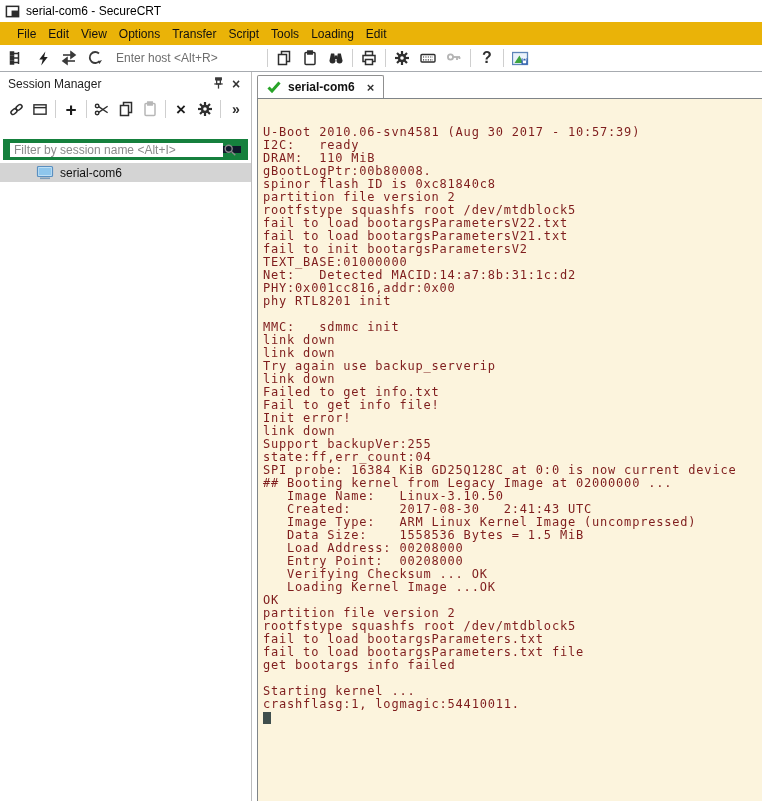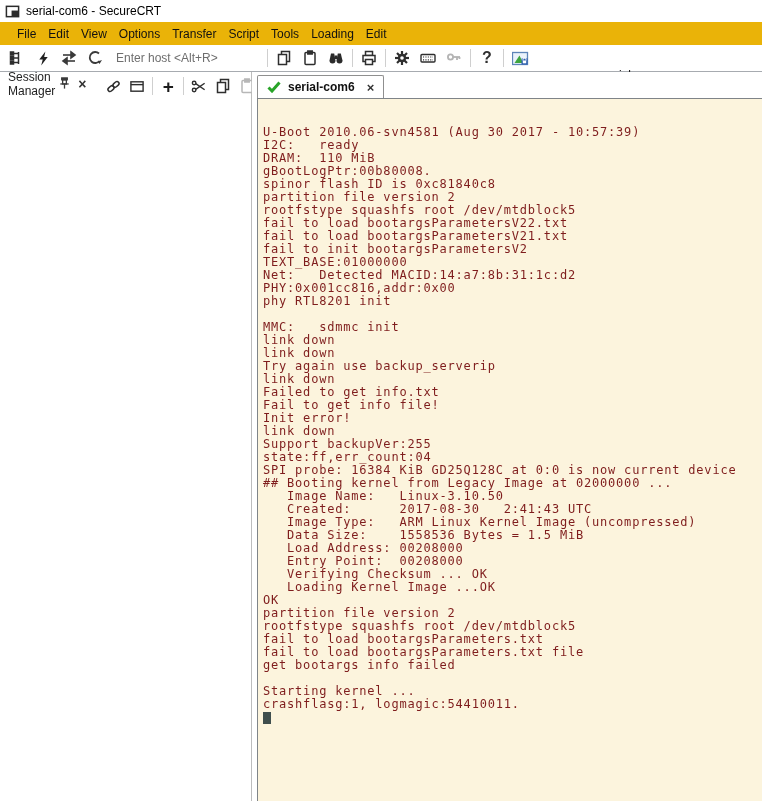--- a/index.html
+++ b/index.html
@@ -21,21 +21,21 @@
   .sep { width:1px; height:18px; background:#cfcfcf; margin:0 3px; }
   .host-input { width:148px; border:none; outline:none; font-size:12px; color:#555; margin-left:8px;
     font-family:"Liberation Sans",sans-serif; background:transparent; }
   .host-input::placeholder { color:#6e6e6e; }
   .qmark { font-size:16px; font-weight:bold; color:#2e2e2e; }
 
   
   .bodyrow { display:flex; height:729px; background:#fff; }
 
   
-  .sidebar { width:252px; border-right:1px solid #bdbdbd; display:flex; background:#fff; }
+  .sidebar { width:252px; border-right:1px solid #bdbdbd; display:flex; flex-direction:column; background:#fff; }
   .sm-header { height:23px; display:flex; align-items:center; padding:0 6px 0 8px; }
   .sm-title { font-size:12px; flex:1; color:#222; }
   .sm-headbtn { width:18px; height:18px; display:flex; align-items:center; justify-content:center; }
   .sm-close { font-size:14px; font-weight:bold; color:#333; line-height:1; }
   .sm-toolbar { height:28px; display:flex; align-items:center; padding-left:4px; }
   .smbtn { width:24px; height:22px; display:flex; align-items:center; justify-content:center; }
   .glyph-plus { font-size:19px; font-weight:bold; color:#1c1c1c; line-height:1; }
   .glyph-x { font-size:17px; font-weight:900; color:#1c1c1c; line-height:1; }
   .glyph-more { font-size:14px; font-weight:bold; color:#2e2e2e; line-height:1; }
   .sm-filter { margin:16px 3px 3px 3px; height:21px; border:7px solid #15803d; display:flex; align-items:center; background:#0f172a; }

